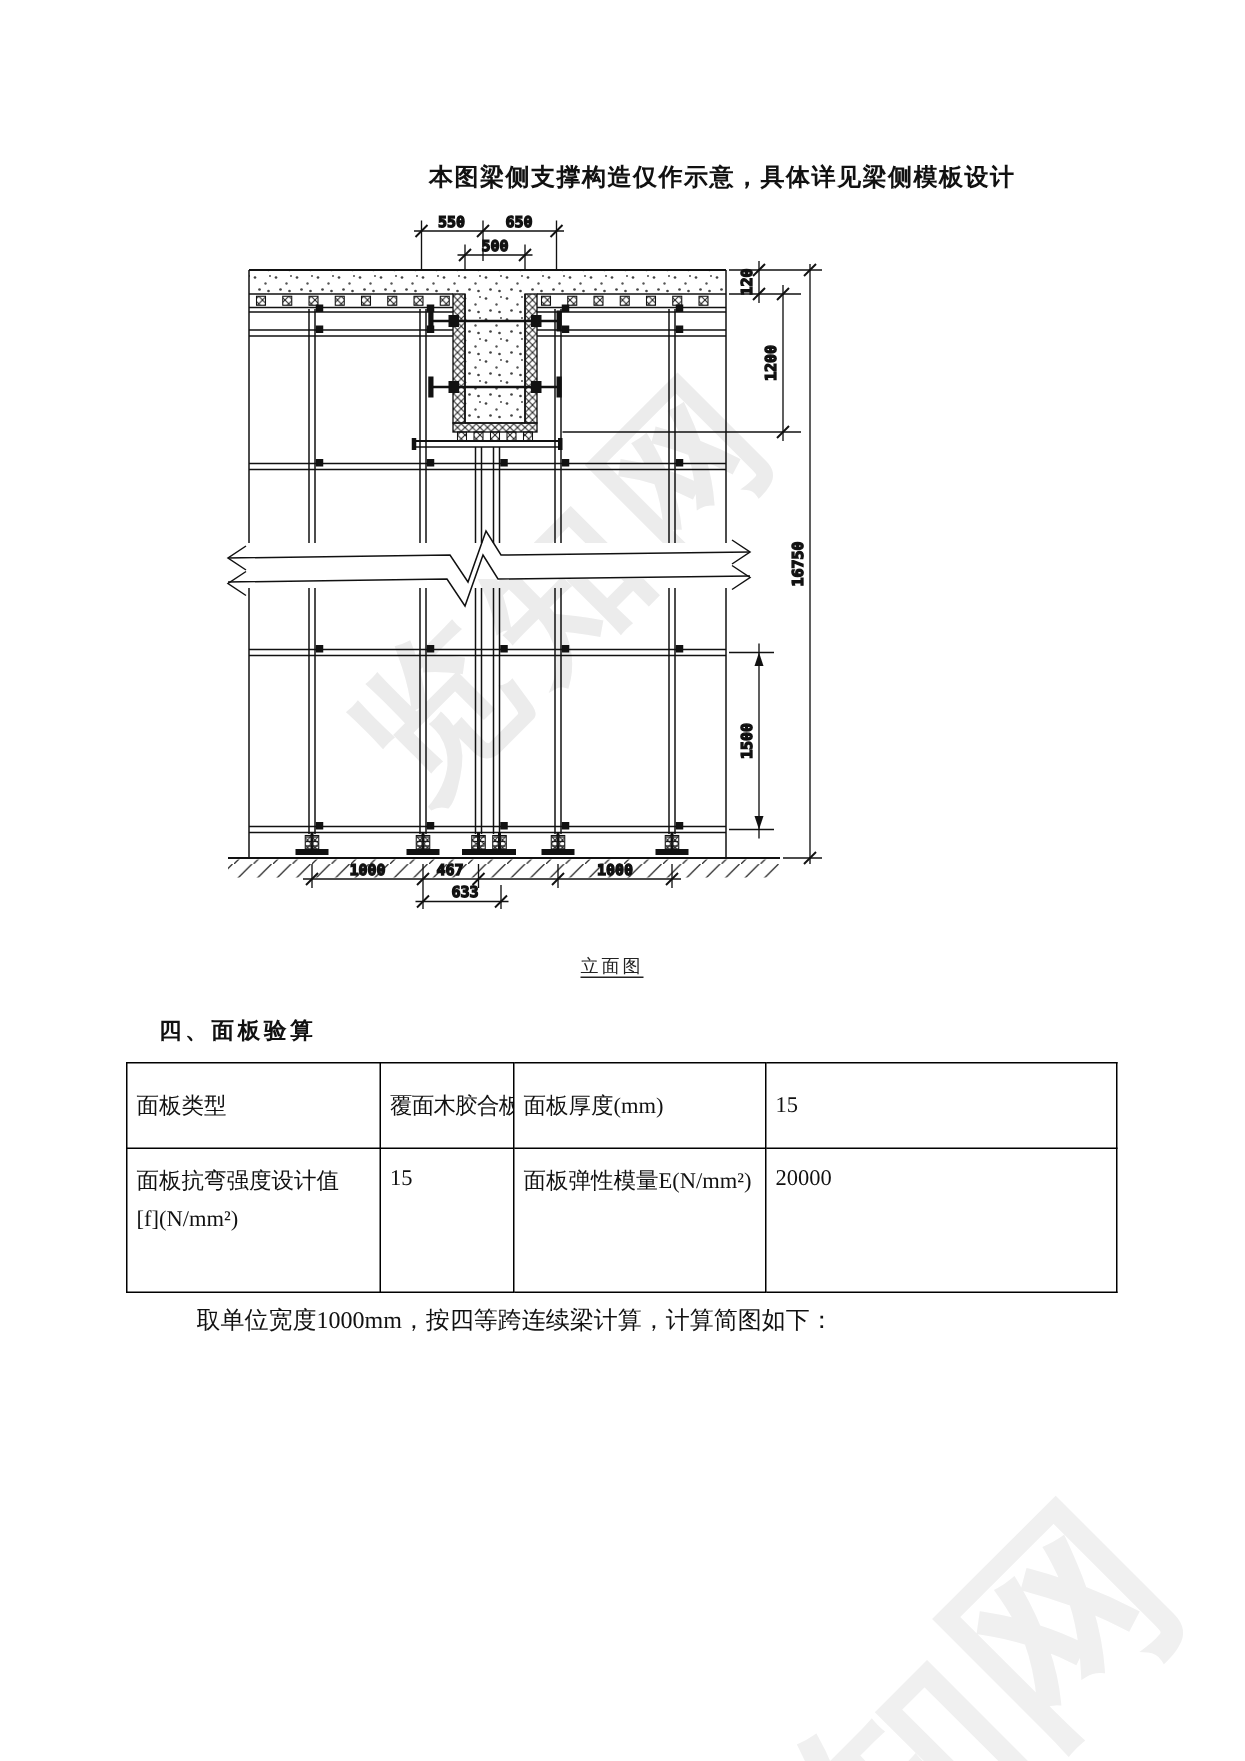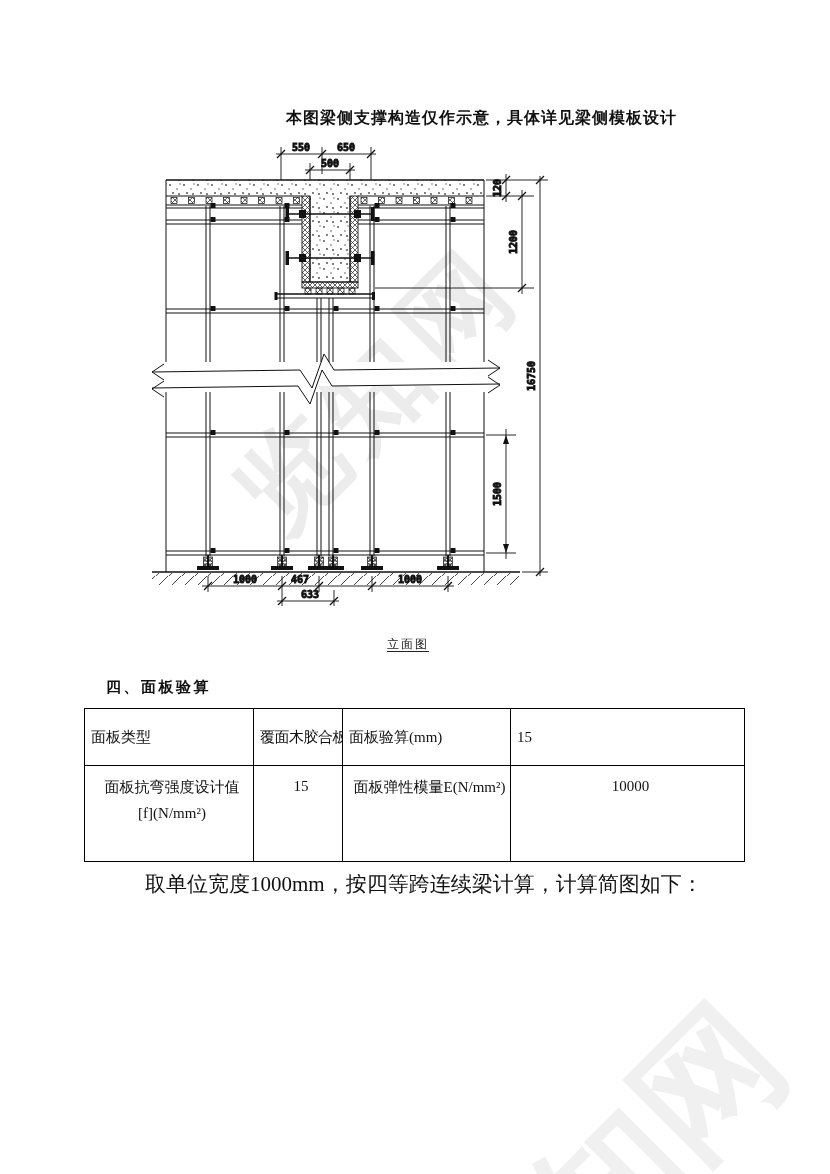--- a/index.html
+++ b/index.html
@@ -26,25 +26,25 @@
   }
   table.panel{
     position:absolute;left:84px;top:708px;width:660px;
     border-collapse:collapse;table-layout:fixed;
   }
   table.panel, table.panel td{border:1.6px solid #000;}
   table.panel td{
     font-size:15px;padding:0 0 0 6px;overflow:hidden;
   }
   tr.r1 td{height:56px;vertical-align:middle;}
-  tr.r2 td{height:83px;vertical-align:top;padding-top:12px;text-align:center;}
+  tr.r2 td{height:83px;vertical-align:top;padding-top:12px;}
   td.snug{font-size:14px;letter-spacing:-0.5px;padding-left:3px;white-space:nowrap;margin-top:48px;}
   .cell-line2{margin-top:8px;}
   .closing{
-    left:145px;top:870px;font-size:21px;white-space:nowrap;text-align:center;
+    left:131px;top:870px;font-size:16px;white-space:nowrap;text-align:center;
   }
   .watermark{
     color:#ececec;font-weight:bold;pointer-events:none;
     transform:rotate(-45deg);white-space:nowrap;z-index:0;
   }
   .wm-main{left:205px;top:330px;font-size:105px;letter-spacing:10px;line-height:120px;}
   .wm-bottom{left:400px;top:1112px;font-size:140px;color:#f0f0f0;line-height:140px;}
   .layer{z-index:1;}
   svg text.dim{
     font-family:"DejaVu Sans Mono",monospace;font-size:10px;font-weight:bold;fill:#111;
@@ -348,28 +348,28 @@
   <colgroup>
     <col style="width:169px">
       <col style="width:89px">
       <col style="width:168px">
       <col style="width:234px">
   </colgroup>
   <tbody>
       <tr class="r1">
     <td>面板类型</td>
     <td class="snug">覆面木胶合板</td>
-    <td>面板验算(mm)</td>
+    <td>面板厚度(mm)</td>
     <td>15</td>
   </tr>
   <tr class="r2">
     <td>
       <div>面板抗弯强度设计值</div>
       <div class="cell-line2">[f](N/mm²)</div>
     </td>
     <td>15</td>
     <td>面板弹性模量E(N/mm²)</td>
-    <td>10000</td>
+    <td>20000</td>
   </tr>
 </tbody>
   </table>
 
 <div class="abs closing layer">取单位宽度1000mm，按四等跨连续梁计算，计算简图如下：</div>
 
 </body></html>

